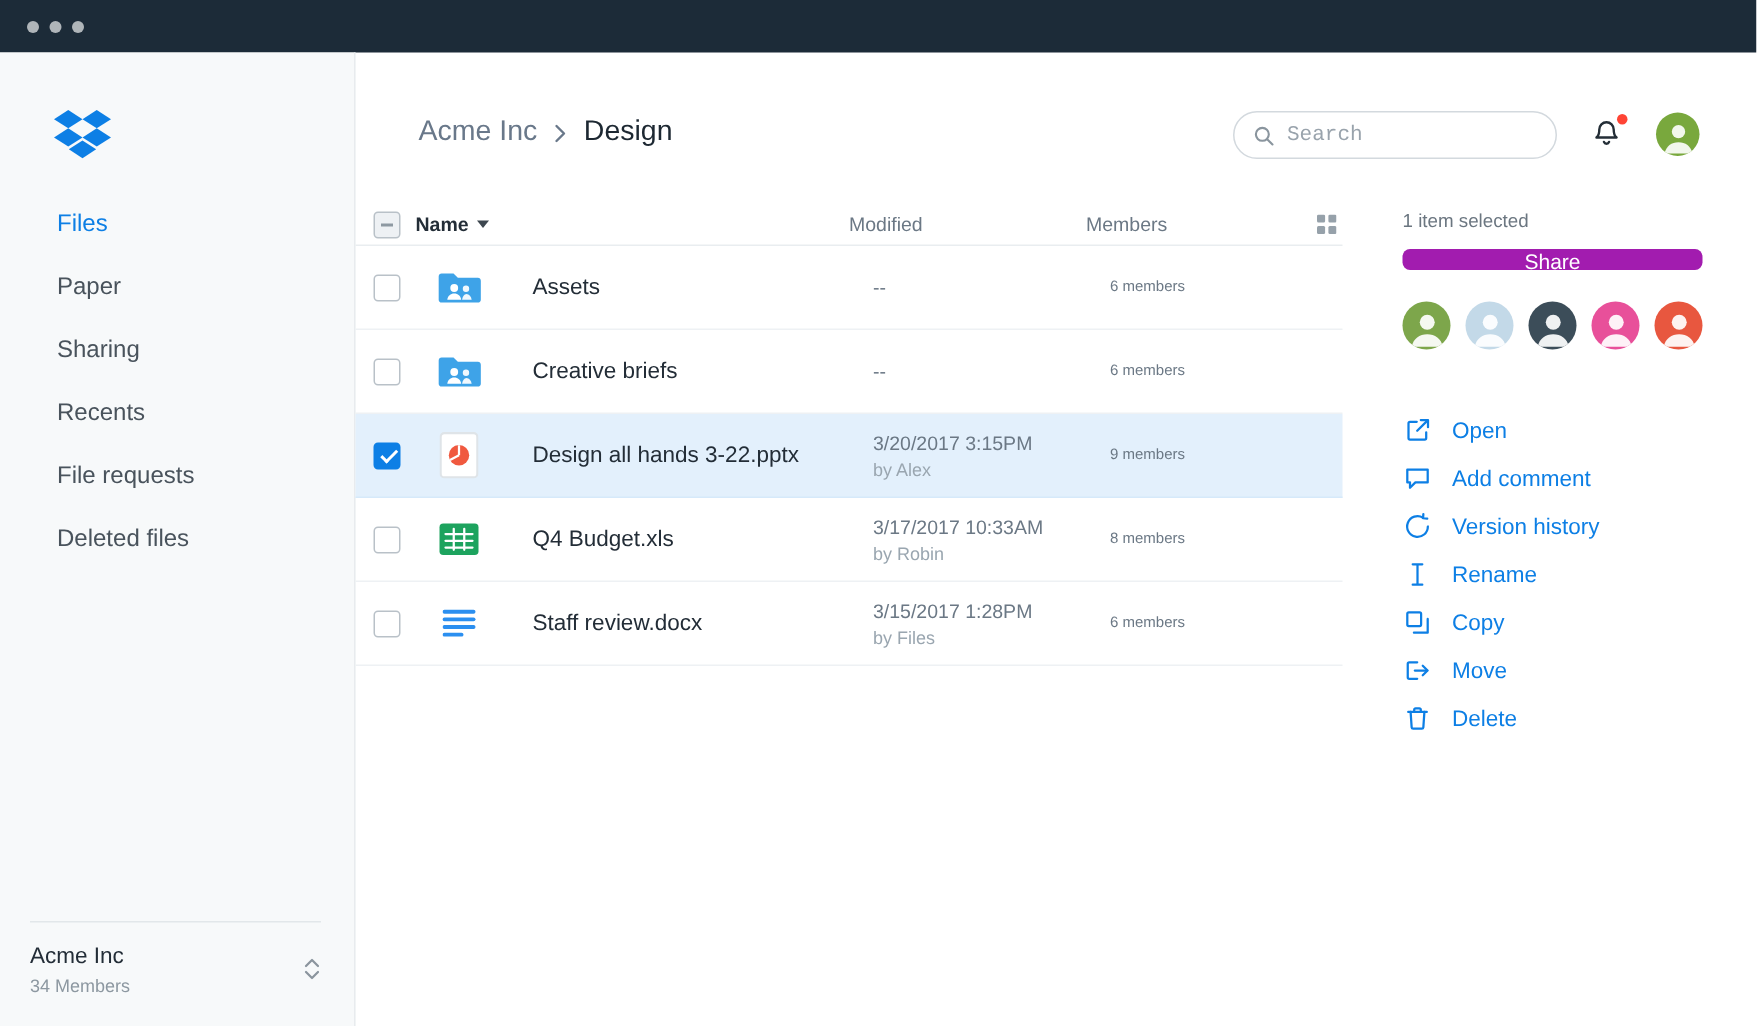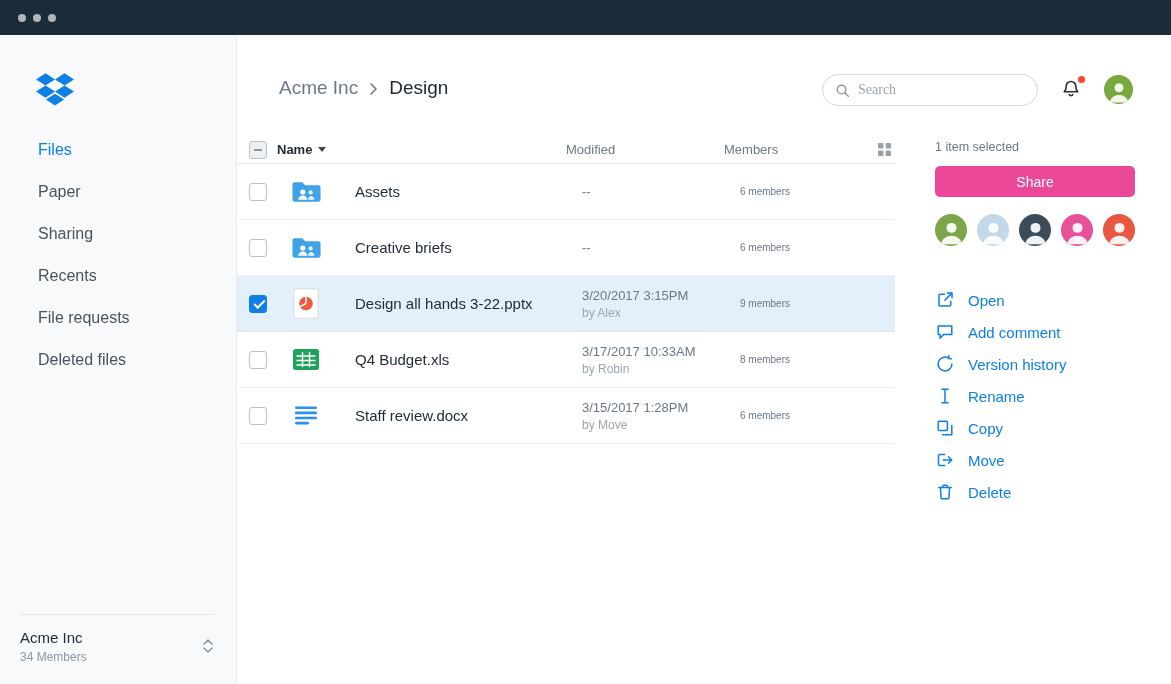--- a/index.html
+++ b/index.html
@@ -31,21 +31,21 @@
   
   .breadcrumb { position:absolute; left:279px; top:77px; display:flex; align-items:center; font-size:19px; }
   .bc-parent { color:#69788a; cursor:pointer; }
   .bc-sep { margin:2px 11px 0; display:flex; }
   .bc-current { color:#1d2832; }
 
   .search { position:absolute; left:822px; top:74px; width:216px; height:32px;
             border:1px solid #d3d9de; border-radius:17px; background:#fff;
             display:flex; align-items:center; padding:0 12px; }
   .search input { border:0; outline:0; flex:1; min-width:0; font-size:14px; margin-left:8px;
-                  color:#333; font-family:Liberation Serif, serif; background:transparent; }
+                  color:#333; font-family:Liberation Mono, monospace; background:transparent; }
   .search input::placeholder { color:#99a3ac; }
 
   .bell { position:absolute; left:1059px; top:77px; width:26px; height:26px; cursor:pointer; }
   .bell-dot { position:absolute; right:0; top:-1px; width:7px; height:7px; border-radius:50%; background:#ff4435; }
 
   .top-avatar { position:absolute; left:1104px; top:75px; width:29px; height:29px; border-radius:50%;
                 background:#79a83d; overflow:hidden; display:flex; align-items:flex-end;
                 justify-content:center; cursor:pointer; }
 
   
@@ -80,21 +80,21 @@
   .cell-name { margin-left:32px; width:227px; font-size:15px; color:#232d37; }
   .cell-mod { width:158px; display:flex; flex-direction:column; justify-content:center; }
   .mod-date { font-size:13px; color:#6b7885; }
   .by { font-size:12px; color:#9aa6b0; margin-top:3px; }
   .by:empty { display:none; }
   .cell-mem { width:150px; font-size:10px; color:#6b7885; }
 
   
   .panel { position:absolute; left:935px; top:140px; width:200px; }
   .sel-text { font-size:12.5px; color:#6b7680; }
-  .share-btn { margin-top:12px; width:100%; height:31px; background:#ec4899; color:#fff; border:none;
+  .share-btn { margin-top:12px; width:100%; height:14px; background:#a21caf; color:#fff; border:none;
                border-radius:5px; font-size:14px; font-family:inherit; cursor:pointer; }
   .avatars { margin-top:17px; display:flex; justify-content:space-between; }
   .avatar { width:32px; height:32px; border-radius:50%; overflow:hidden; display:flex;
             align-items:flex-end; justify-content:center; cursor:pointer; background:#ccc; }
   .actions { margin-top:38px; list-style:none; }
   .actions li { height:32px; display:flex; align-items:center; color:#0d7fe5; font-size:15px; cursor:pointer; }
   .action-icon { width:20px; height:20px; margin-right:13px; display:flex; }
   .action-icon svg { display:none; stroke:#0d7fe5; fill:none; stroke-width:1.5;
                      stroke-linecap:round; stroke-linejoin:round; }
   .action-icon[data-icon="open"]    .ai-open    { display:block; }
@@ -312,21 +312,21 @@
               <rect y="0.5" width="22" height="2.6" rx="1.3"></rect>
               <rect y="5.6" width="22" height="2.6" rx="1.3"></rect>
               <rect y="10.7" width="22" height="2.6" rx="1.3"></rect>
               <rect y="15.8" width="14" height="2.6" rx="1.3"></rect>
             </g>
           </svg>
         </span>
         <span class="cell-name">Staff review.docx</span>
         <span class="cell-mod">
           <span class="mod-date">3/15/2017 1:28PM</span>
-          <span class="by">by Move</span>
+          <span class="by">by Files</span>
         </span>
         <span class="cell-mem">6 members</span>
       </div>
     </div>
 </div>
 
 <div class="panel">
   <div class="sel-text">1 item selected</div>
   <button class="share-btn">Share</button>
   <div class="avatars">

